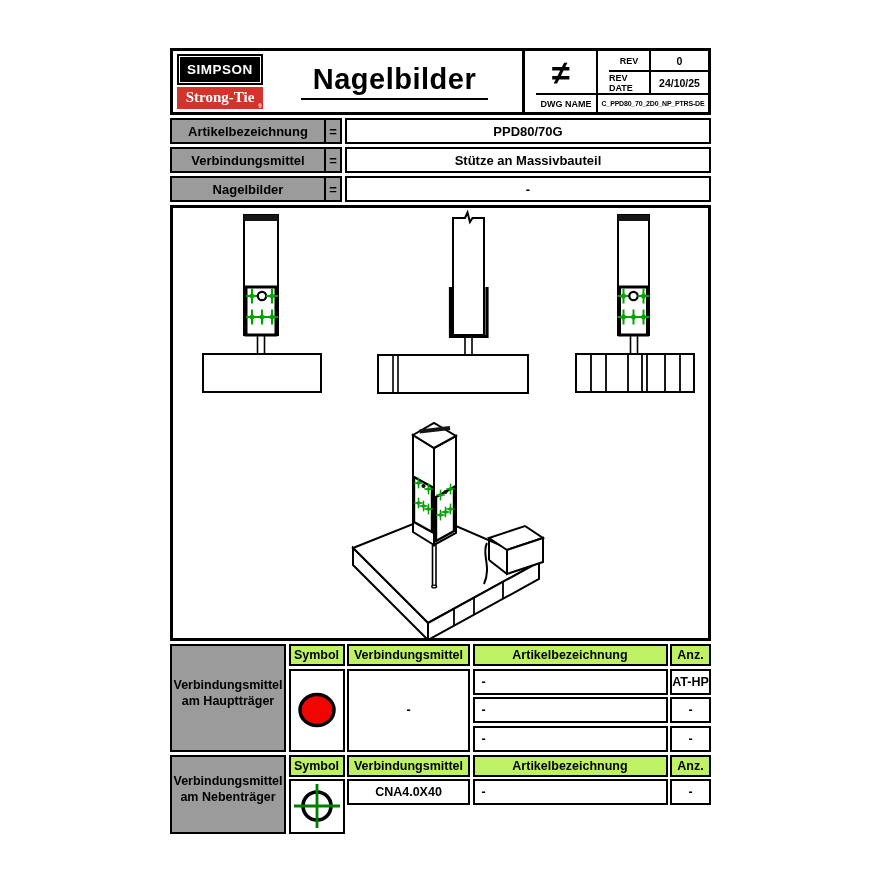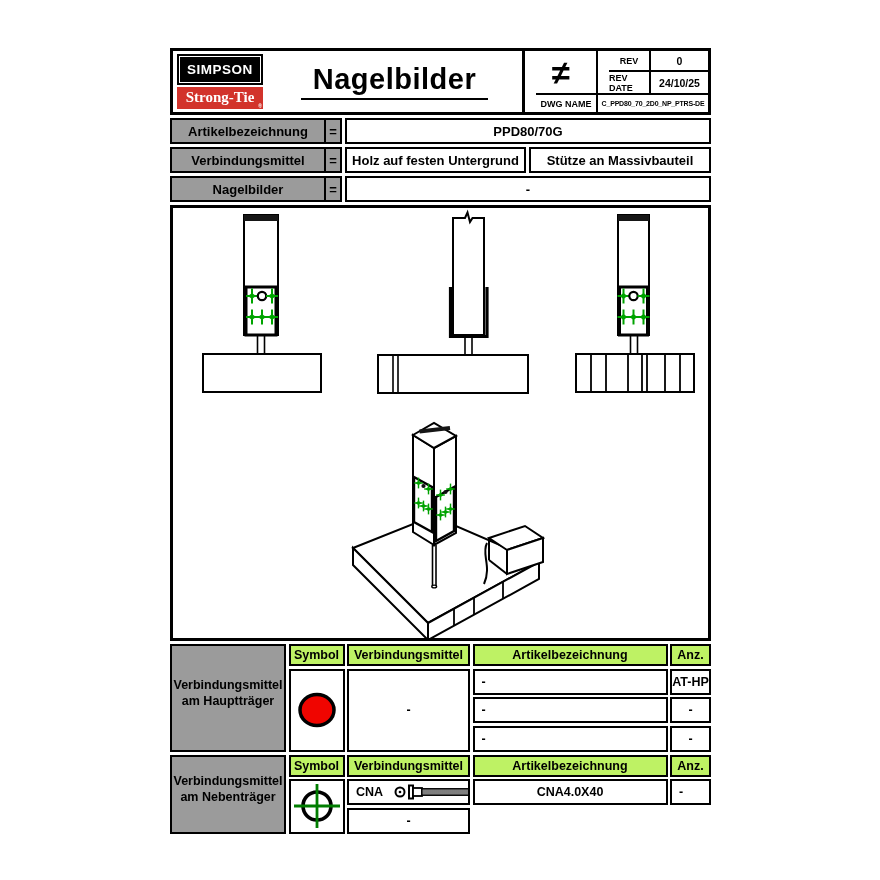--- a/index.html
+++ b/index.html
@@ -83,21 +83,20 @@
       <span class="lt">Artikelbezeichnung</span>
       <span class="eq">=</span>
     </div>
     <div class="ival">PPD80/70G</div>
   </div>
   <div class="info-row">
     <div class="ilabel">
       <span class="lt">Verbindungsmittel</span>
       <span class="eq">=</span>
     </div>
-    <div class="ival w180">Holz auf festen Untergrund</div>
     <div class="ival">Stütze an Massivbauteil</div>
   </div>
   <div class="info-row">
     <div class="ilabel">
       <span class="lt">Nagelbilder</span>
       <span class="eq">=</span>
     </div>
     <div class="ival">-</div>
   </div>
 
@@ -232,30 +231,18 @@
     <div class="c hd">Verbindungsmittel</div>
     <div class="c hd">Artikelbezeichnung</div>
     <div class="c hd">Anz.</div>
     <div class="c sym">
       <svg width="52" height="48">
         <circle cx="26" cy="24" r="14" fill="none" stroke="#000" stroke-width="3.6"></circle>
         <line x1="3" y1="24" x2="49" y2="24" stroke="#007d00" stroke-width="2.8"></line>
         <line x1="26" y1="2" x2="26" y2="46" stroke="#007d00" stroke-width="2.8"></line>
       </svg>
     </div>
-    <div class="c left">
-      <span>CNA</span>
-      <svg width="100" height="20">
-        <circle cx="8" cy="10" r="4.5" fill="none" stroke="#000" stroke-width="2"></circle>
-        <circle cx="8" cy="10" r="1.3" fill="#000"></circle>
-        <rect x="17" y="3.5" width="4" height="13" fill="#fff" stroke="#000" stroke-width="2"></rect>
-        <rect x="21" y="6" width="9" height="8" fill="#fff" stroke="#000" stroke-width="1.8"></rect>
-        <rect x="30" y="6.8" width="51" height="6.4" fill="#fff" stroke="#000" stroke-width="1.5"></rect>
-        <path stroke="#000" stroke-width="1" d="M32,7.3 V12.7 M34,7.3 V12.7 M36,7.3 V12.7 M38,7.3 V12.7 M40,7.3 V12.7 M42,7.3 V12.7 M44,7.3 V12.7 M46,7.3 V12.7 M48,7.3 V12.7 M50,7.3 V12.7 M52,7.3 V12.7 M54,7.3 V12.7 M56,7.3 V12.7 M58,7.3 V12.7 M60,7.3 V12.7 M62,7.3 V12.7 M64,7.3 V12.7 M66,7.3 V12.7 M68,7.3 V12.7 M70,7.3 V12.7 M72,7.3 V12.7 M74,7.3 V12.7 M76,7.3 V12.7 M78,7.3 V12.7"></path>
-        <polygon points="81,6.8 93,10 81,13.2" fill="#fff" stroke="#000" stroke-width="1.8"></polygon>
-      </svg>
-    </div>
     <div class="c">CNA4.0X40</div>
     <div class="c left">-</div>
     <div class="c">-</div>
   </div>
 
 </div>
 
 </body></html>

